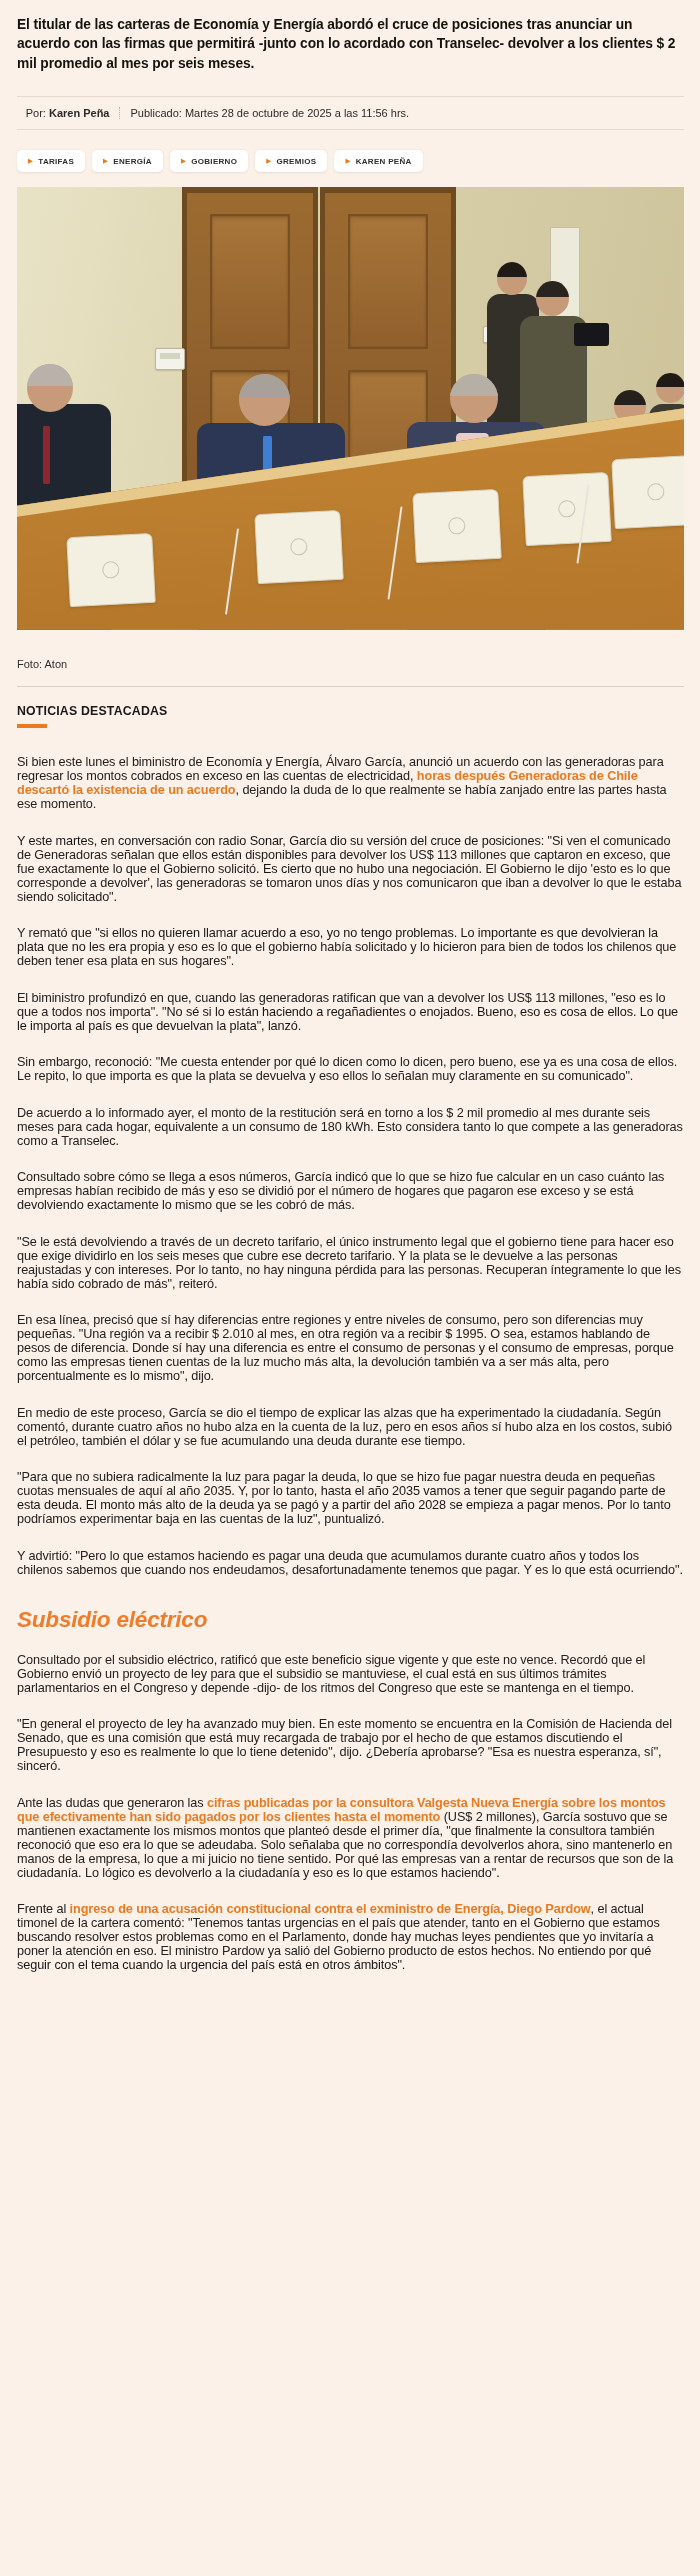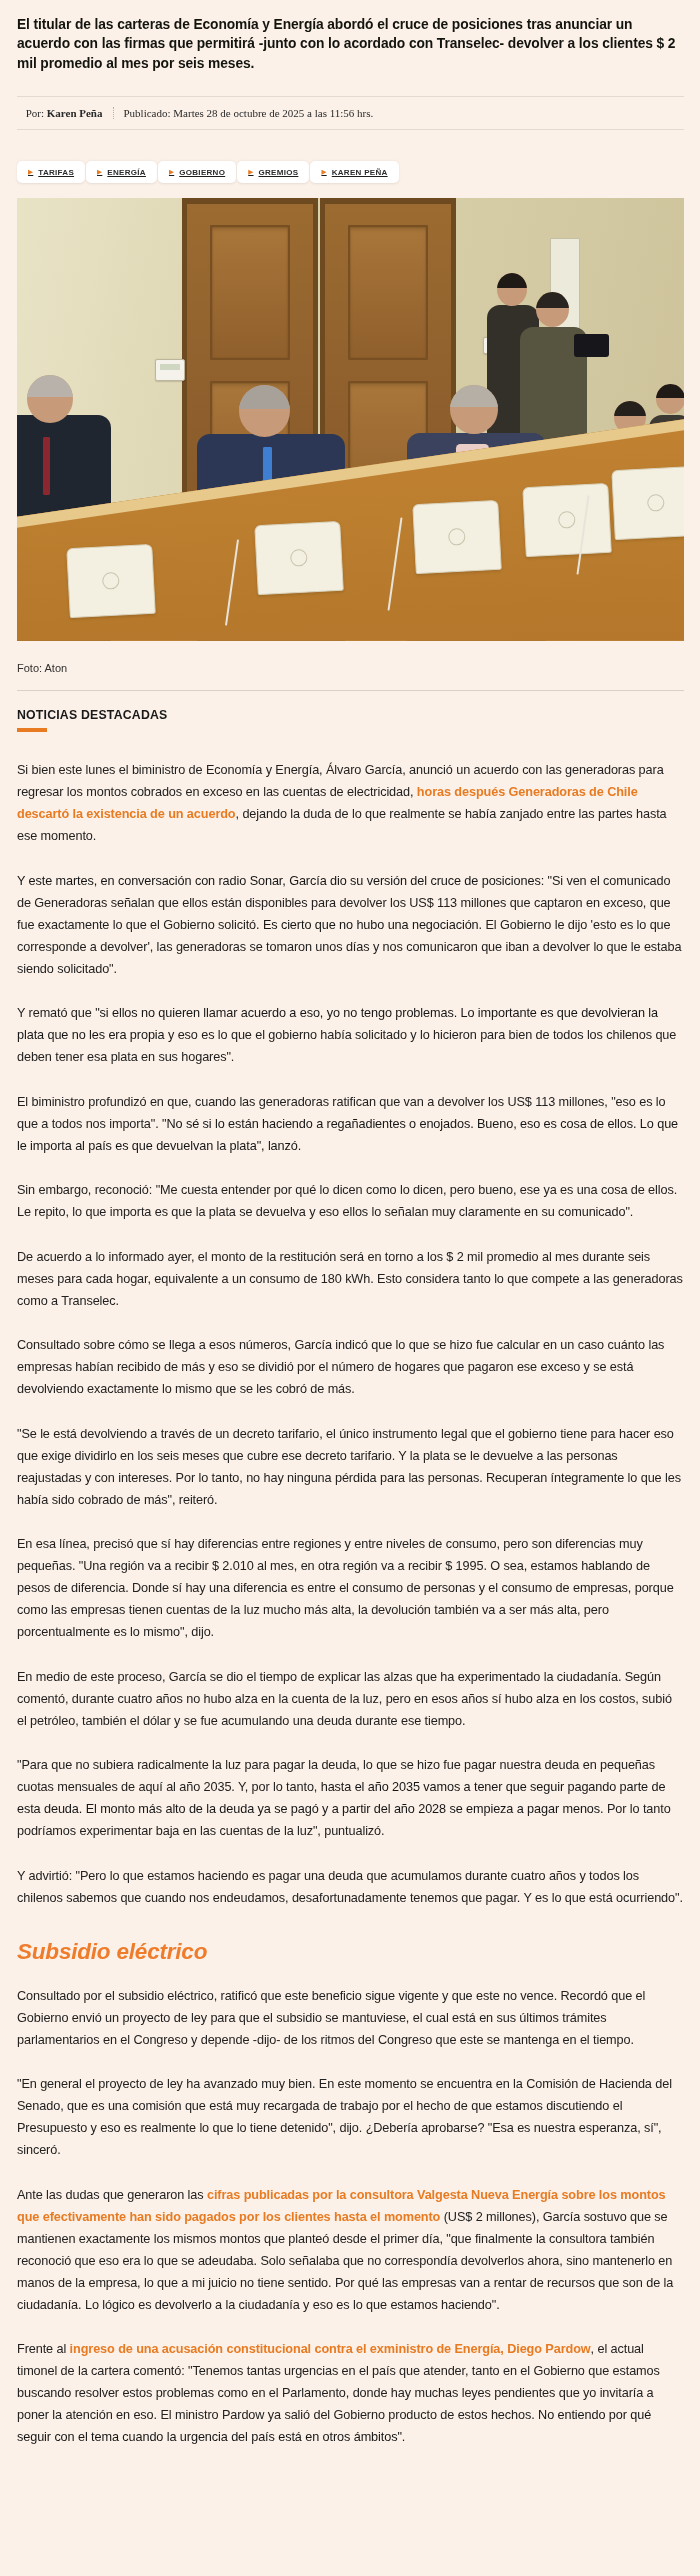--- a/index.html
+++ b/index.html
@@ -20,29 +20,29 @@
   .subtitle {
     margin-top:14.5px;
     font-size:13.8px; line-height:19.6px; font-weight:700;
     letter-spacing:-0.1px; color:#14140f;
   }
   .byline {
     margin-top:23px;
     border-top:0.7px solid #e2d9d1; border-bottom:0.7px solid #e2d9d1;
     padding:10px 8.7px;
     display:flex; align-items:flex-start; gap:10px;
-    font-size:11px; color:#2a2a2a;font-family:Liberation Serif, serif;
+    font-size:11px; color:#2a2a2a;
   }
   .byline .sep {
     height:11.6px; border-left:1.4px dotted #b9b2ac; display:inline-block;
   }
   .byline b { font-weight:700; }
 
   .tags {
-    margin-top:31px; display:flex; gap:1px; flex-wrap:wrap;text-decoration:underline;
+    margin-top:20px; display:flex; gap:7px; flex-wrap:wrap;
   }
   .tag {
     background:#ffffff; border-radius:5px;
     box-shadow:0 0.7px 2.2px rgba(60,40,20,.10);
     padding:6.5px 11px;
     font-size:8px; font-weight:700; letter-spacing:0.3px;
     color:#2d2d2d; text-transform:uppercase;
     display:inline-flex; align-items:center; gap:5px;
     cursor:pointer; white-space:nowrap;
   }
@@ -86,31 +86,31 @@
   .person .tie { position:absolute; border-radius:1.4px; }
   .laptop { position:absolute; width:86px; height:70px;
     background:#f3efe1; border:1.4px solid #d9d3bc; border-radius:6.5px 6.5px 2.2px 2.2px;
     transform:rotate(-3deg); box-shadow:0 1.4px 2.9px rgba(90,60,20,.25); }
   .laptop .emblem { position:absolute; left:50%; top:50%; width:17.4px; height:17.4px;
     transform:translate(-50%,-50%); border-radius:50%;
     border:1.4px solid #b9b298; opacity:.7; }
   .camera { position:absolute; background:#17161a; border-radius:2.9px; }
   .mic { position:absolute; width:2.2px; background:#e8e4da; transform:rotate(8deg); border-radius:1.4px; }
 
-  .caption { margin-top:21px; font-size:11px; color:#32302e; }
+  .caption { margin-top:28px; font-size:11px; color:#32302e; }
   .rule { margin-top:16px; border:none; border-top:0.7px solid #d9d0c6; }
 
   .kicker { margin-top:17px; font-size:12.3px; font-weight:700;
     letter-spacing:0.2px; color:#191919; }
   .kicker-bar { width:30px; height:3.6px; background:#e87b22; margin-top:6.5px; }
 
   
   .article { margin-top:27.5px; padding-bottom:29px; }
   .article p {
-    font-size:12.7px; line-height:22px; color:#222120;
+    font-size:12.7px; line-height:14px; color:#222120;
     margin-bottom:22.5px; letter-spacing:-0.1px;
   }
   .article p strong { font-weight:400; color:#161616; }
   .article .seg-link { color:#e87b22; font-weight:700; text-decoration:none; cursor:pointer; }
   .article h2 {
     color:#ee7c2b; font-size:22.5px; font-weight:700;
     letter-spacing:-0.2px; margin:30px 0 20px 0;font-style:italic;
   }
 </style>
 </head>

